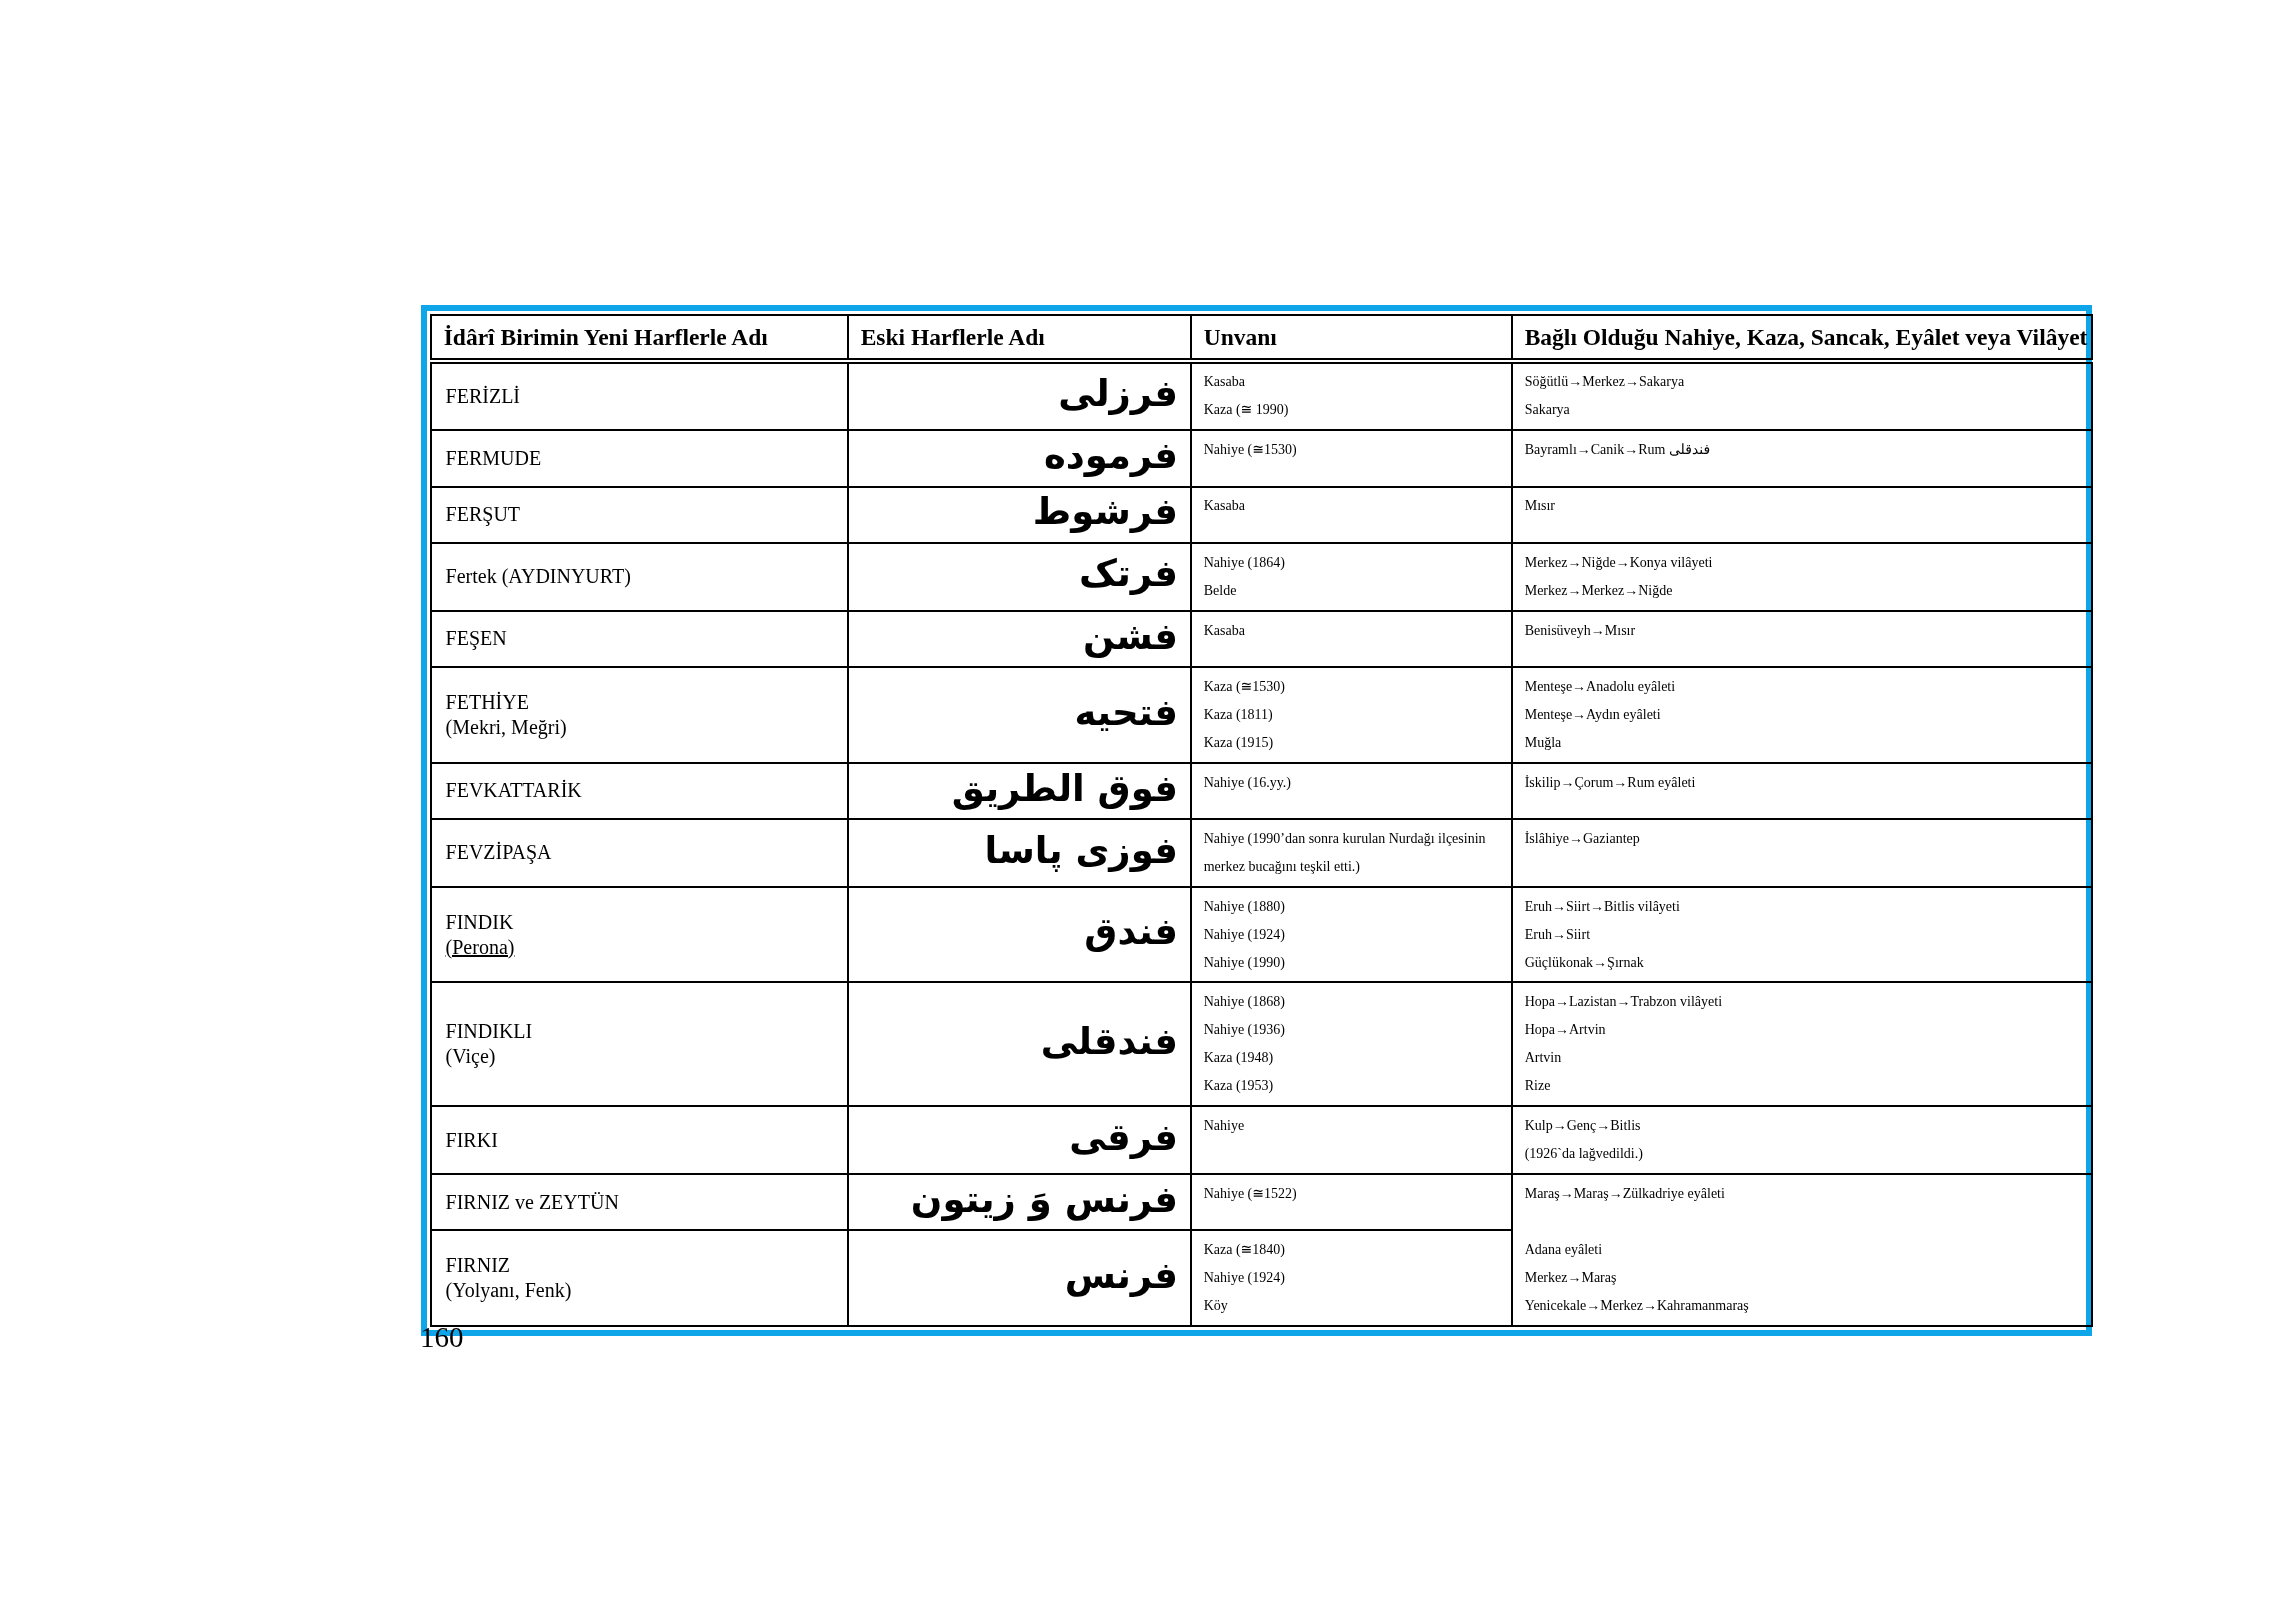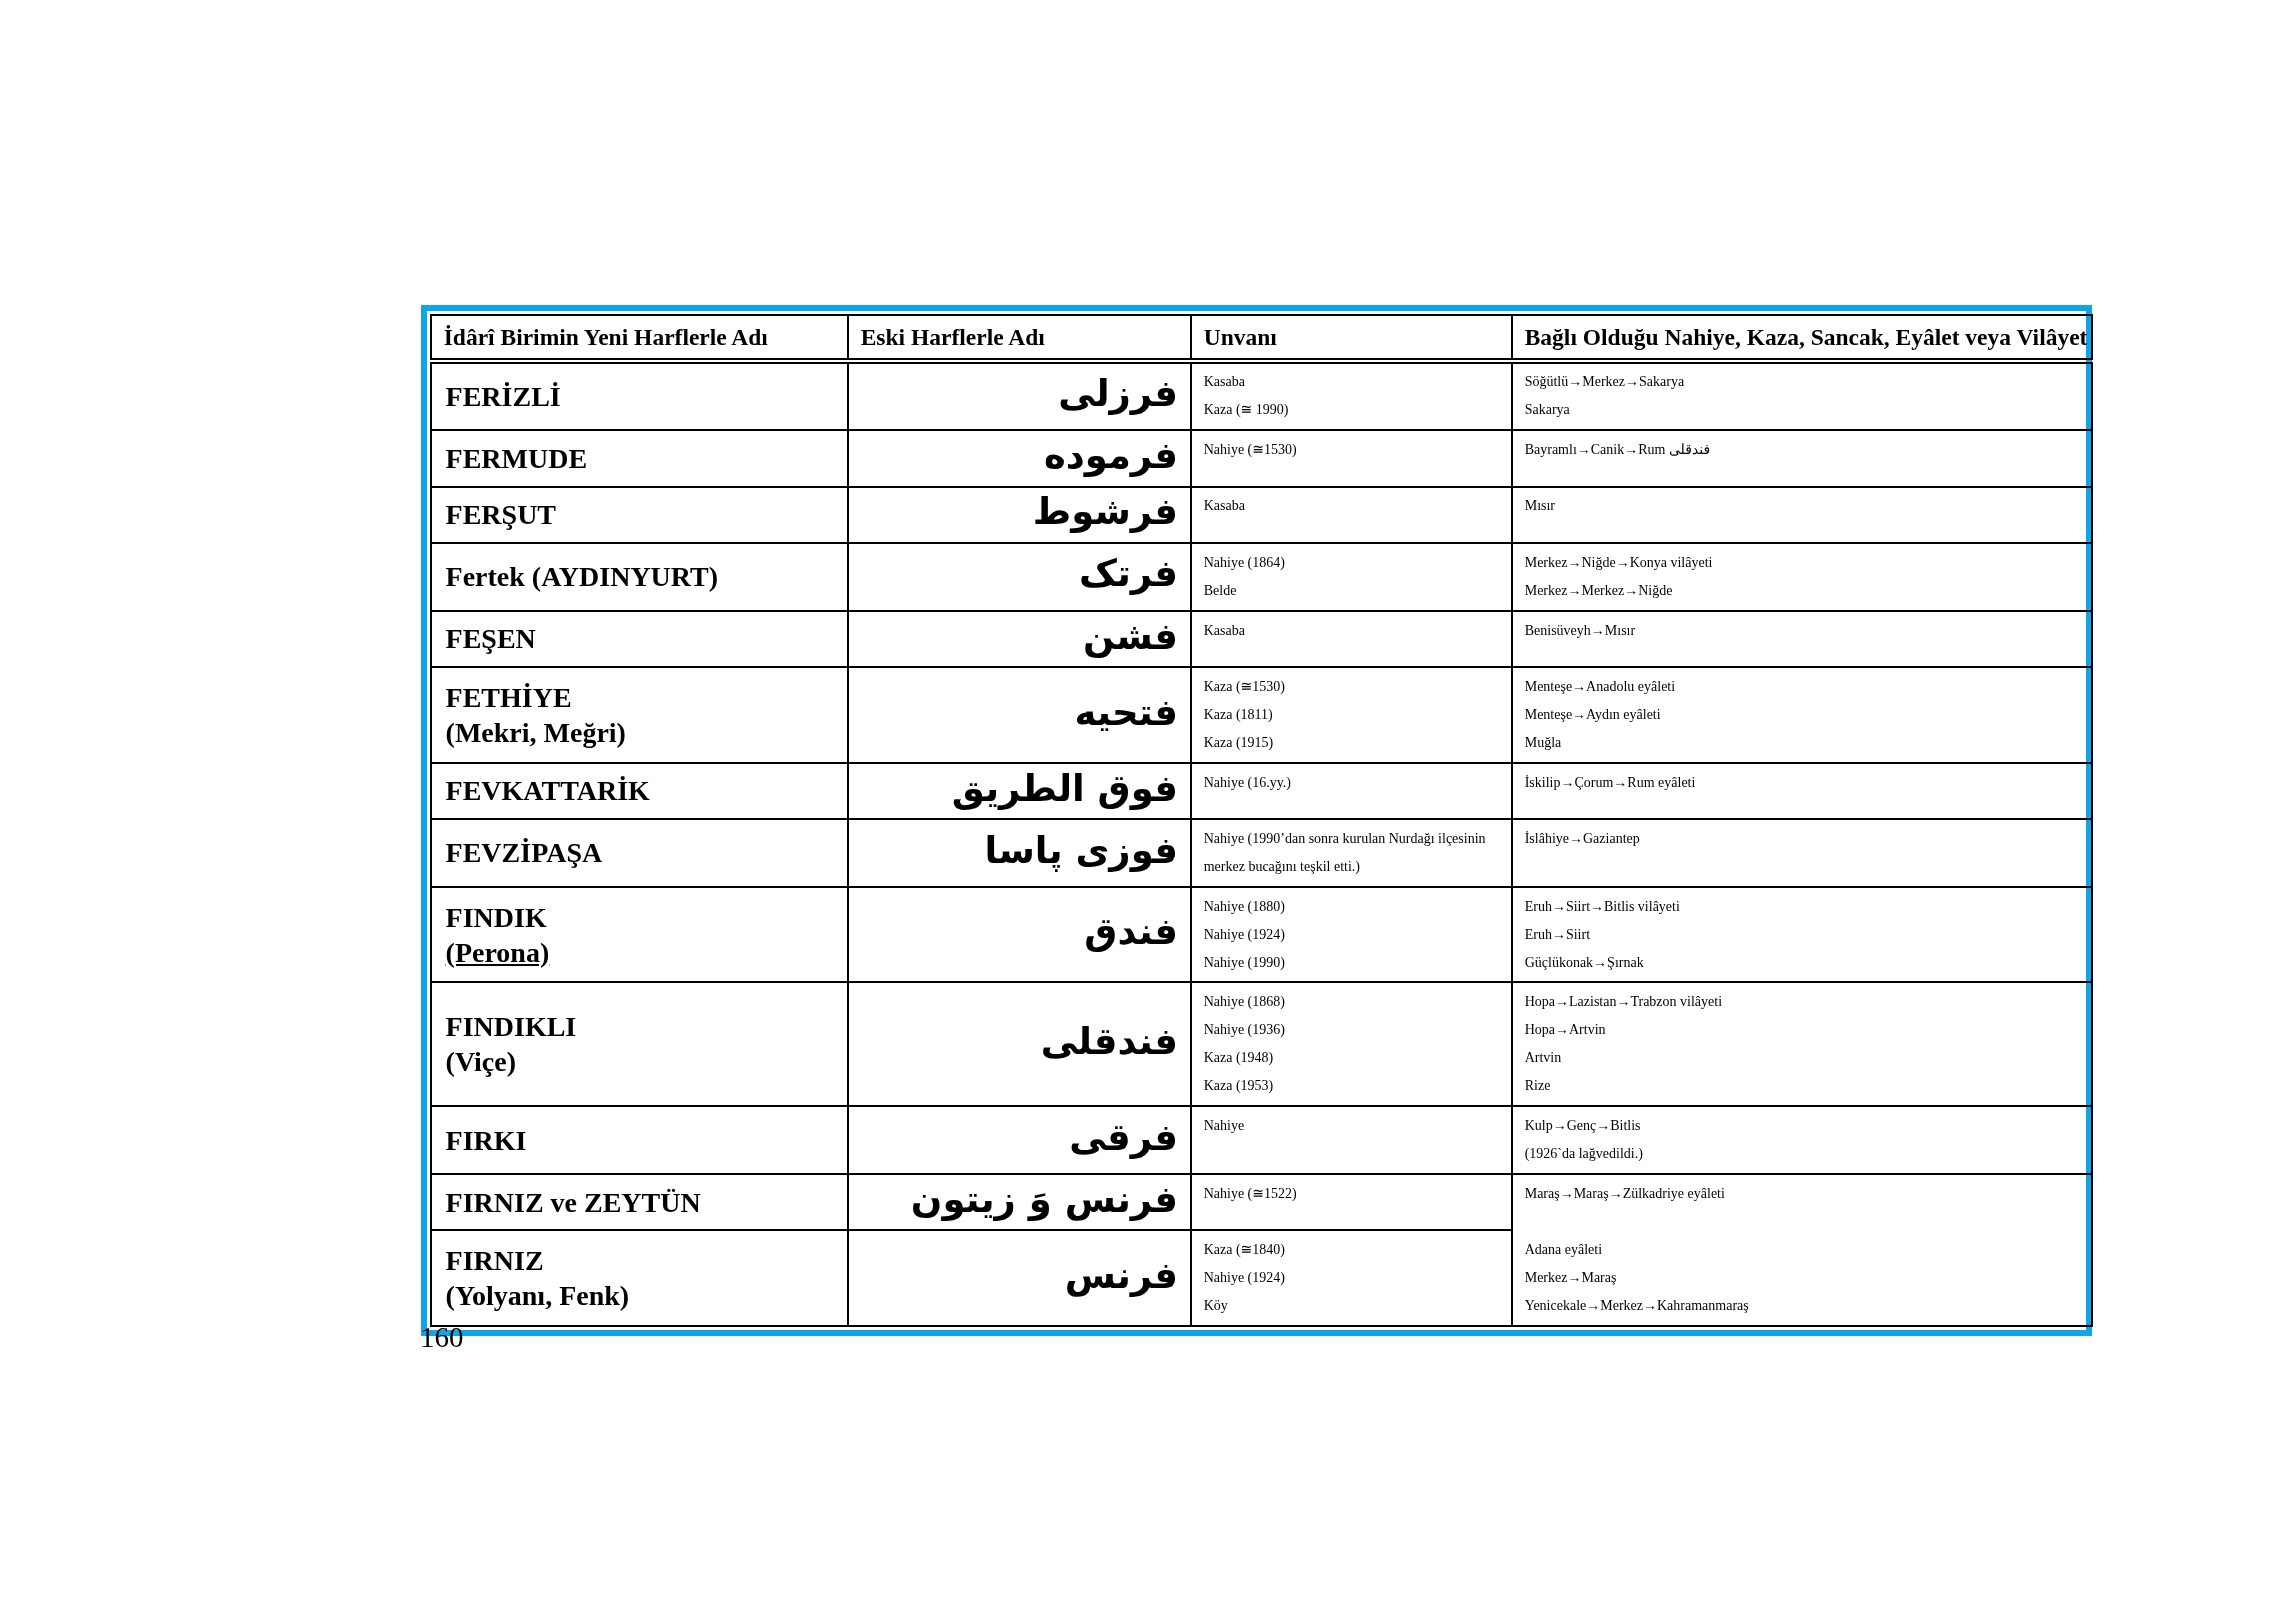--- a/index.html
+++ b/index.html
@@ -46,22 +46,22 @@
     padding: 7.8px 9.8px 6.9px 11.8px;
     border-bottom: 6.9px double #000;
     white-space: nowrap;
     overflow: hidden;
   }
   th.c2 { text-align: right; padding-right: 13.7px; }
   th.c3 { padding-left: 11.8px; }
   th.c4 { font-size: 20.6px; padding-left: 11.8px; border-radius: 20px; }
   tr.body-row { height: 54px; }
   td.c1 {
-    font-size: 28px;
-    font-weight: bold;
+    font-size: 20px;
+    font-weight: normal;
     vertical-align: middle;
     padding: 5.9px 7.8px 5.9px 13.7px;
     line-height: 1.25;
   }
   td.c2 {
     font-family: "DejaVu Sans", sans-serif;
     font-size: 37px;
     font-weight: bold;
     text-align: right;
     vertical-align: middle;

